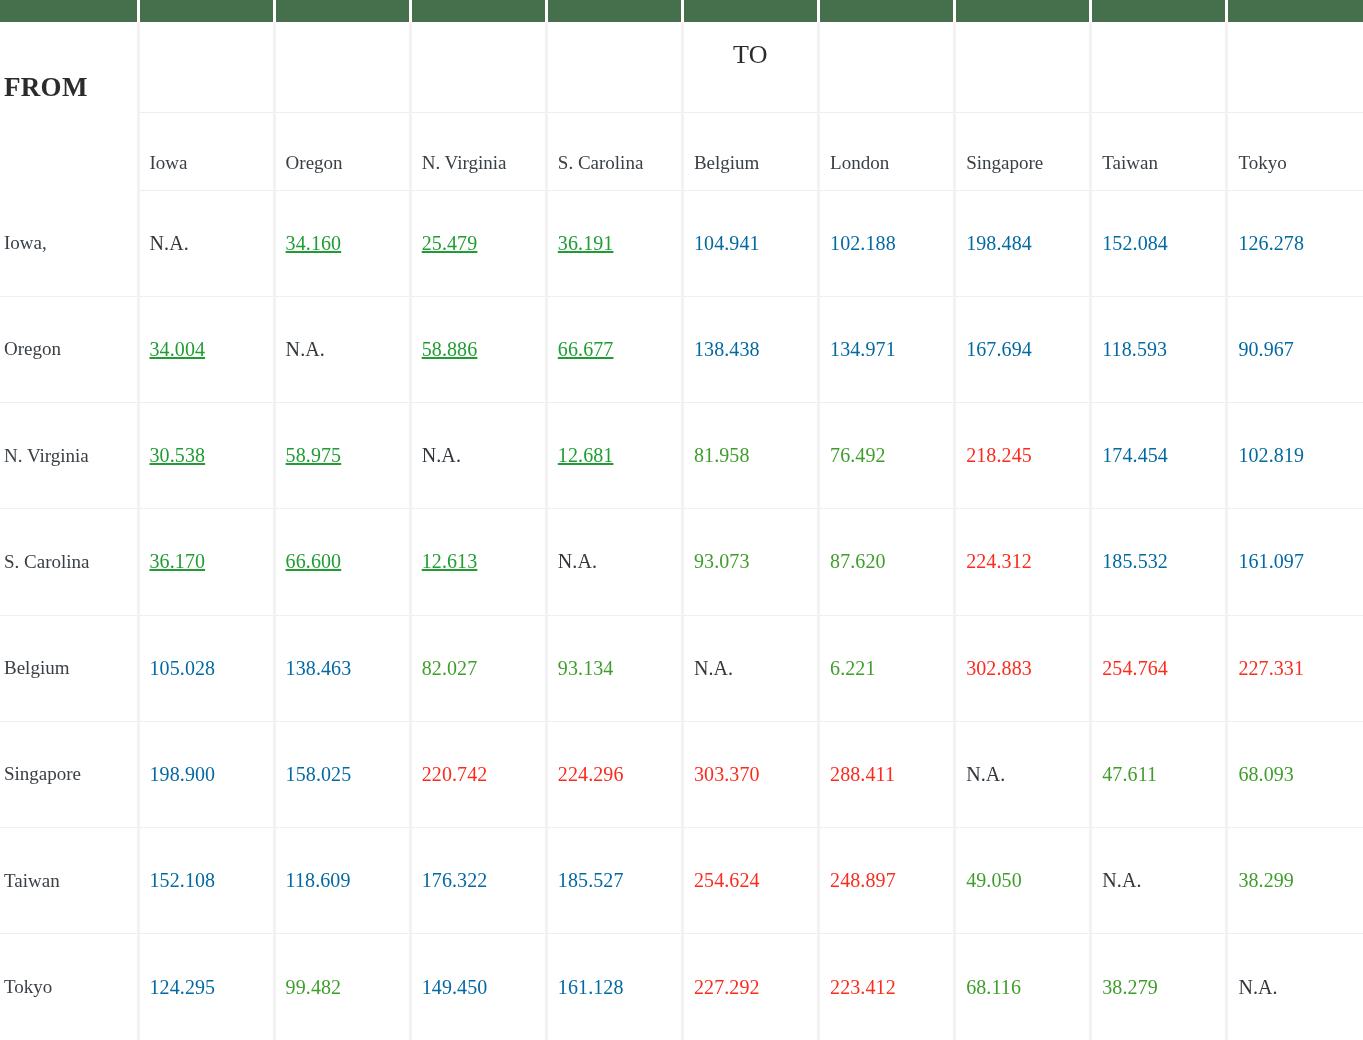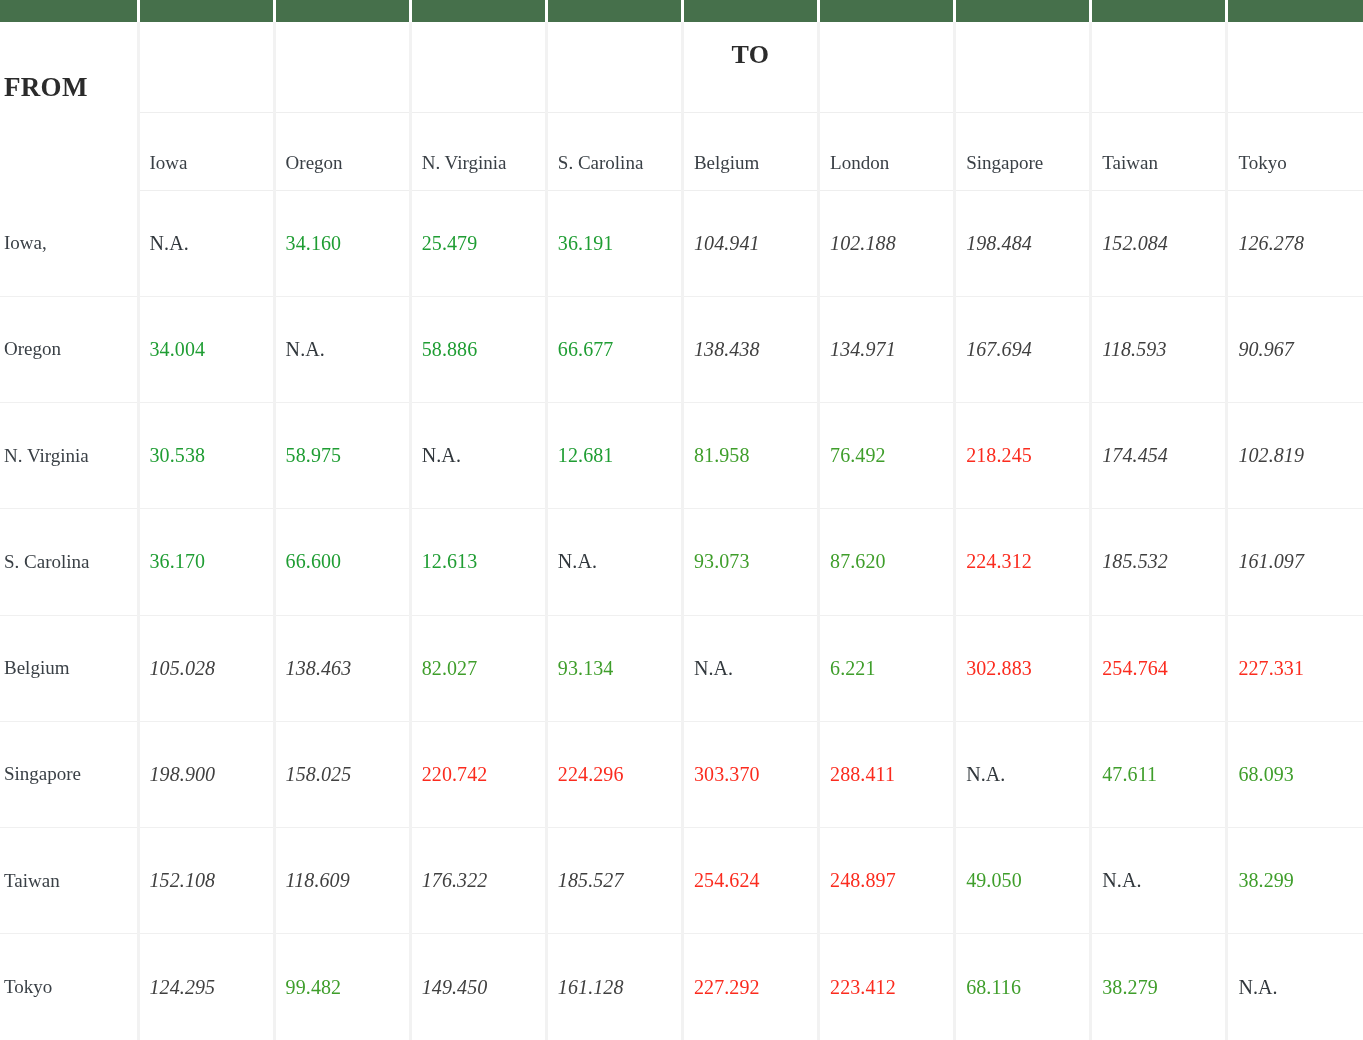--- a/index.html
+++ b/index.html
@@ -72,21 +72,21 @@
     font-size: 19px;
     color: #3a4046;
     white-space: nowrap;
   }
   td.col-head .to-label {
     position: absolute;
     top: 18px;
     left: 50%;
     transform: translateX(-50%);
     font-size: 26px;
-    font-weight: bold;
+    font-weight: normal;
     color: #2b2b2b;
     letter-spacing: 0.5px;
   }
   td.col-head .colname {
     display: block;
     line-height: 1;
   }
 
   
   td.col-head::before {
@@ -117,23 +117,23 @@
     vertical-align: middle;
     border-left: 3px solid #f2f2f2;
     border-bottom: 1px solid #f0f0f0;
     white-space: nowrap;
     letter-spacing: 0.1px;
   }
 
   tr.data-row:last-child td { border-bottom: 0; }
 
   .v-na    { color: #32383d; }
-  .v-green { color: #1f9d33; }
+  .v-green { color: #1f9d33; text-decoration: underline; }
   .v-olive { color: #3f9e2b; }
-  .v-orange{ color: #404040; font-style: italic; }
+  .v-orange{ color: #0369a1; }
   .v-red   { color: #fb2b1e; }
 </style>
 </head>
 <body>
 
 <div id="matrix-wrap">
   <table class="latency-matrix">
     <colgroup id="matrix-colgroup">
         <col style="width: 138px;">
         <col style="width: 136.111px;">

